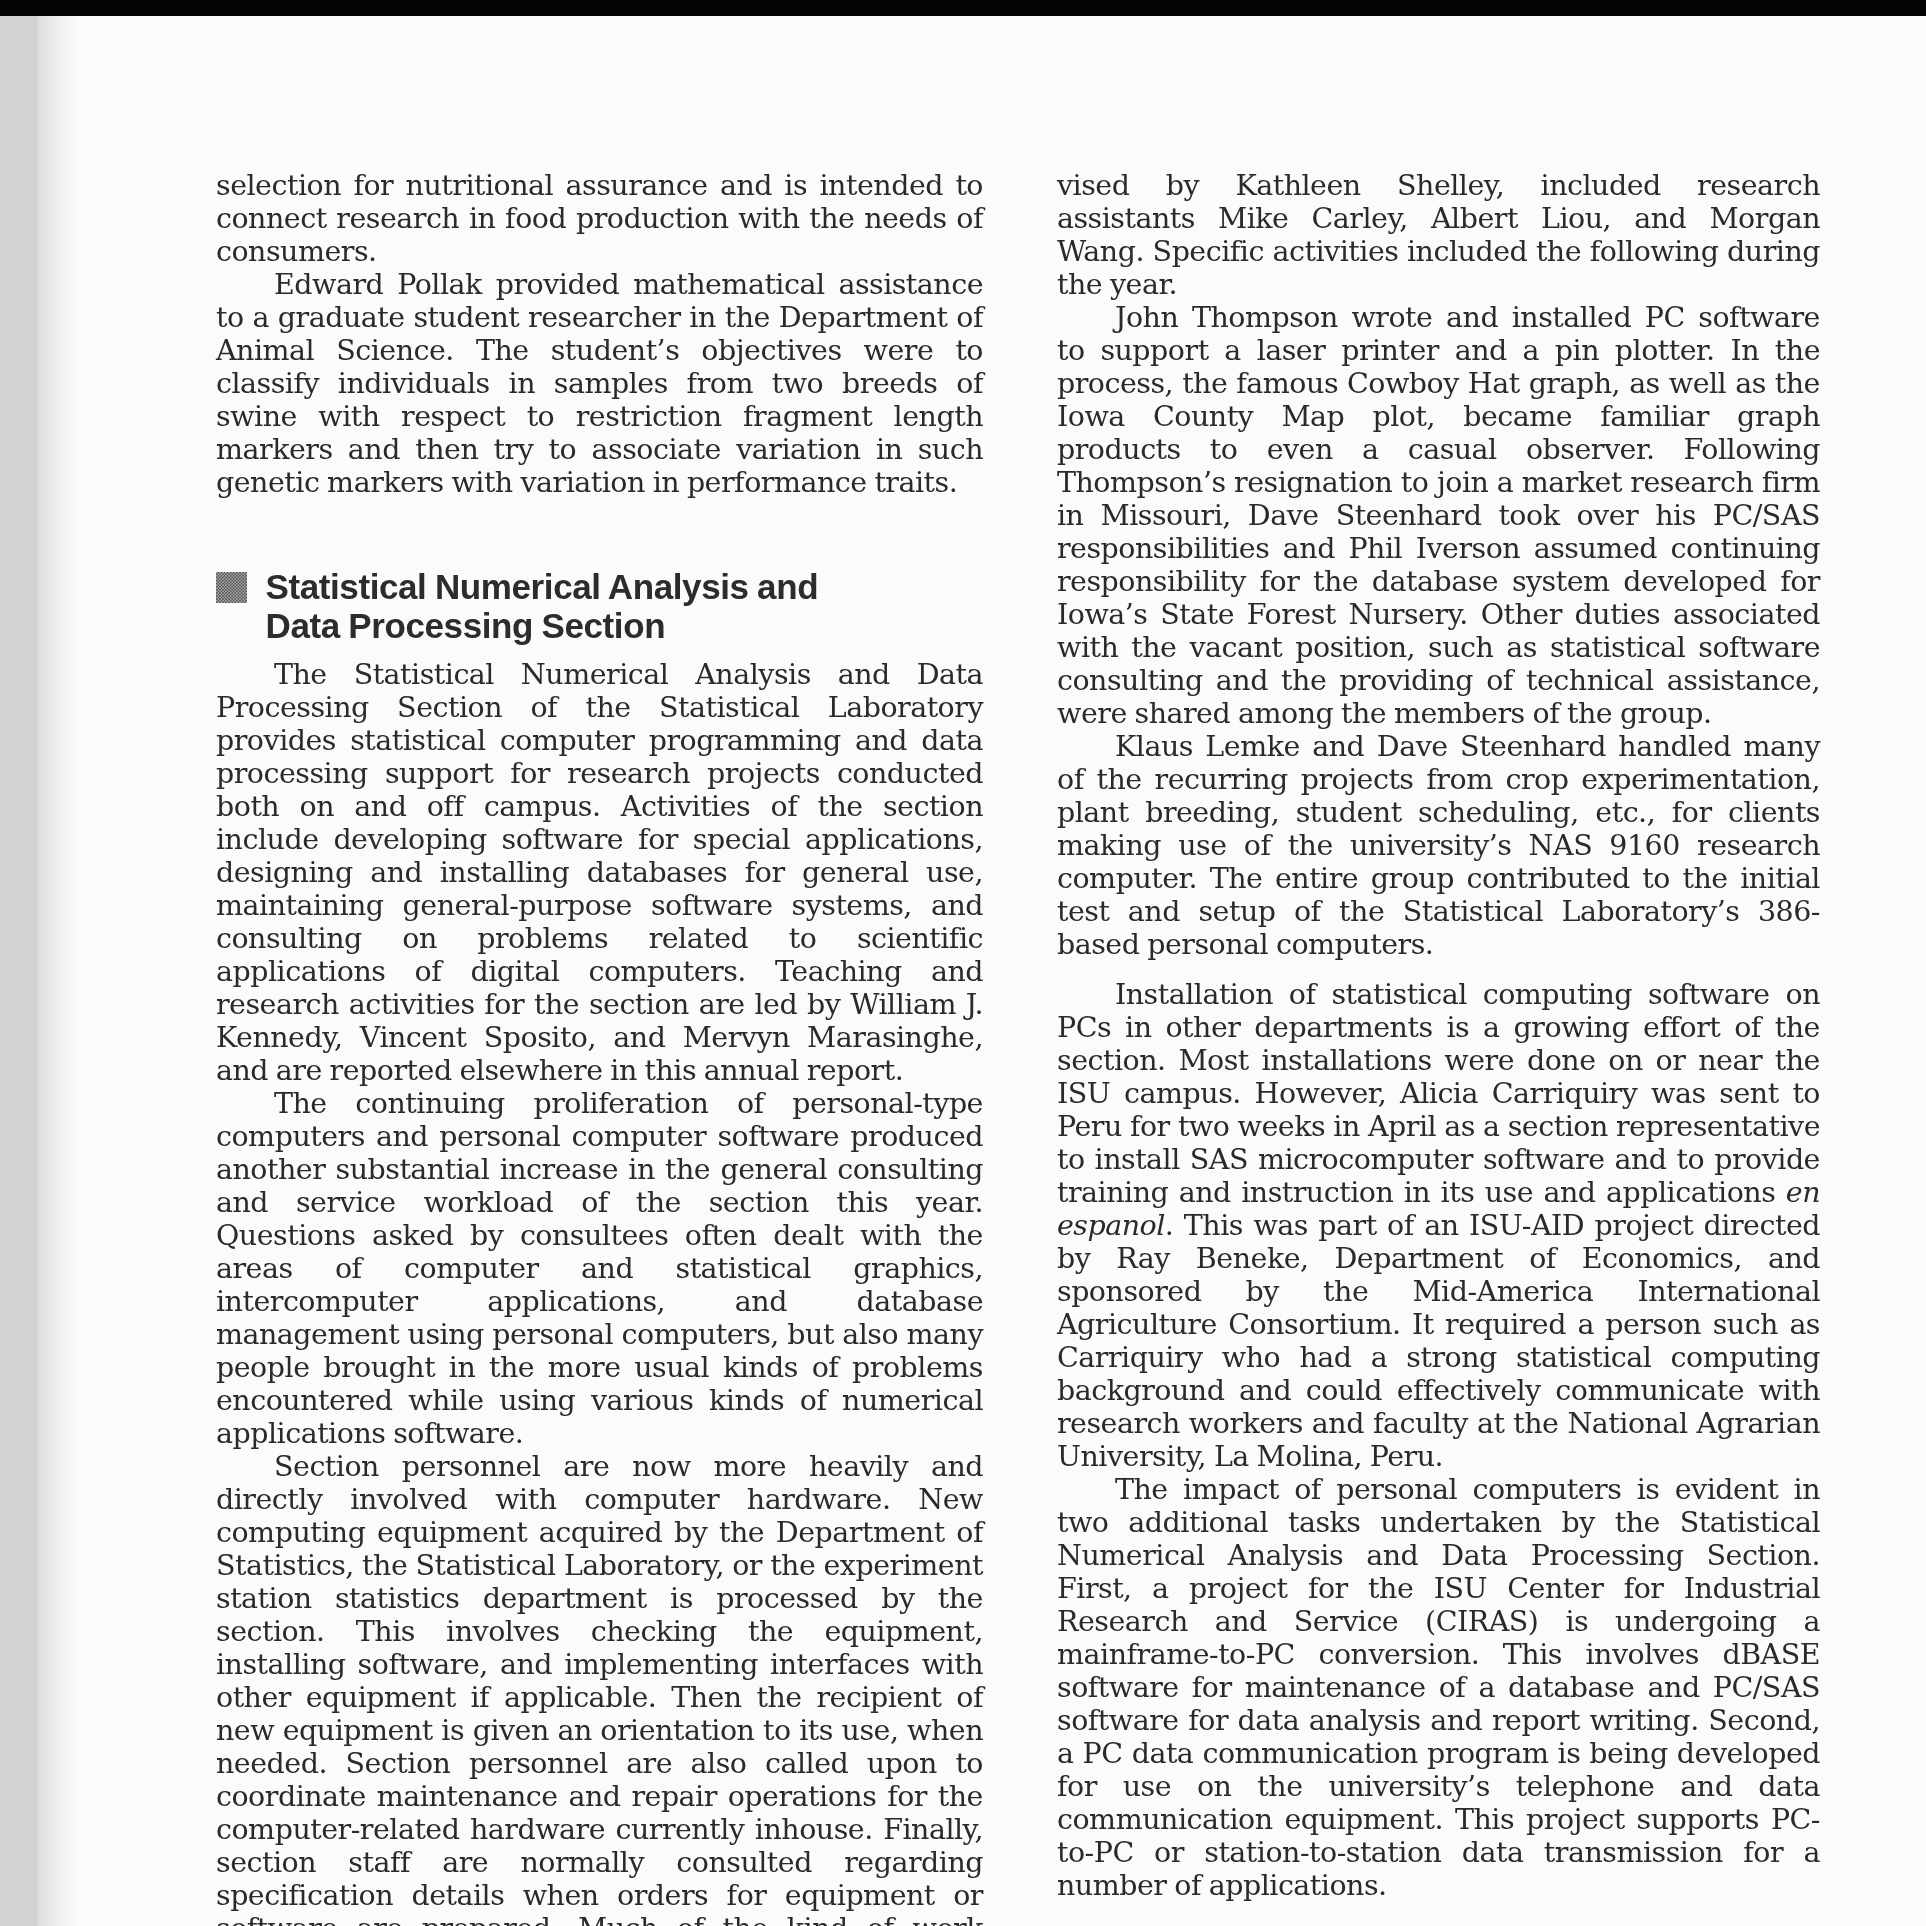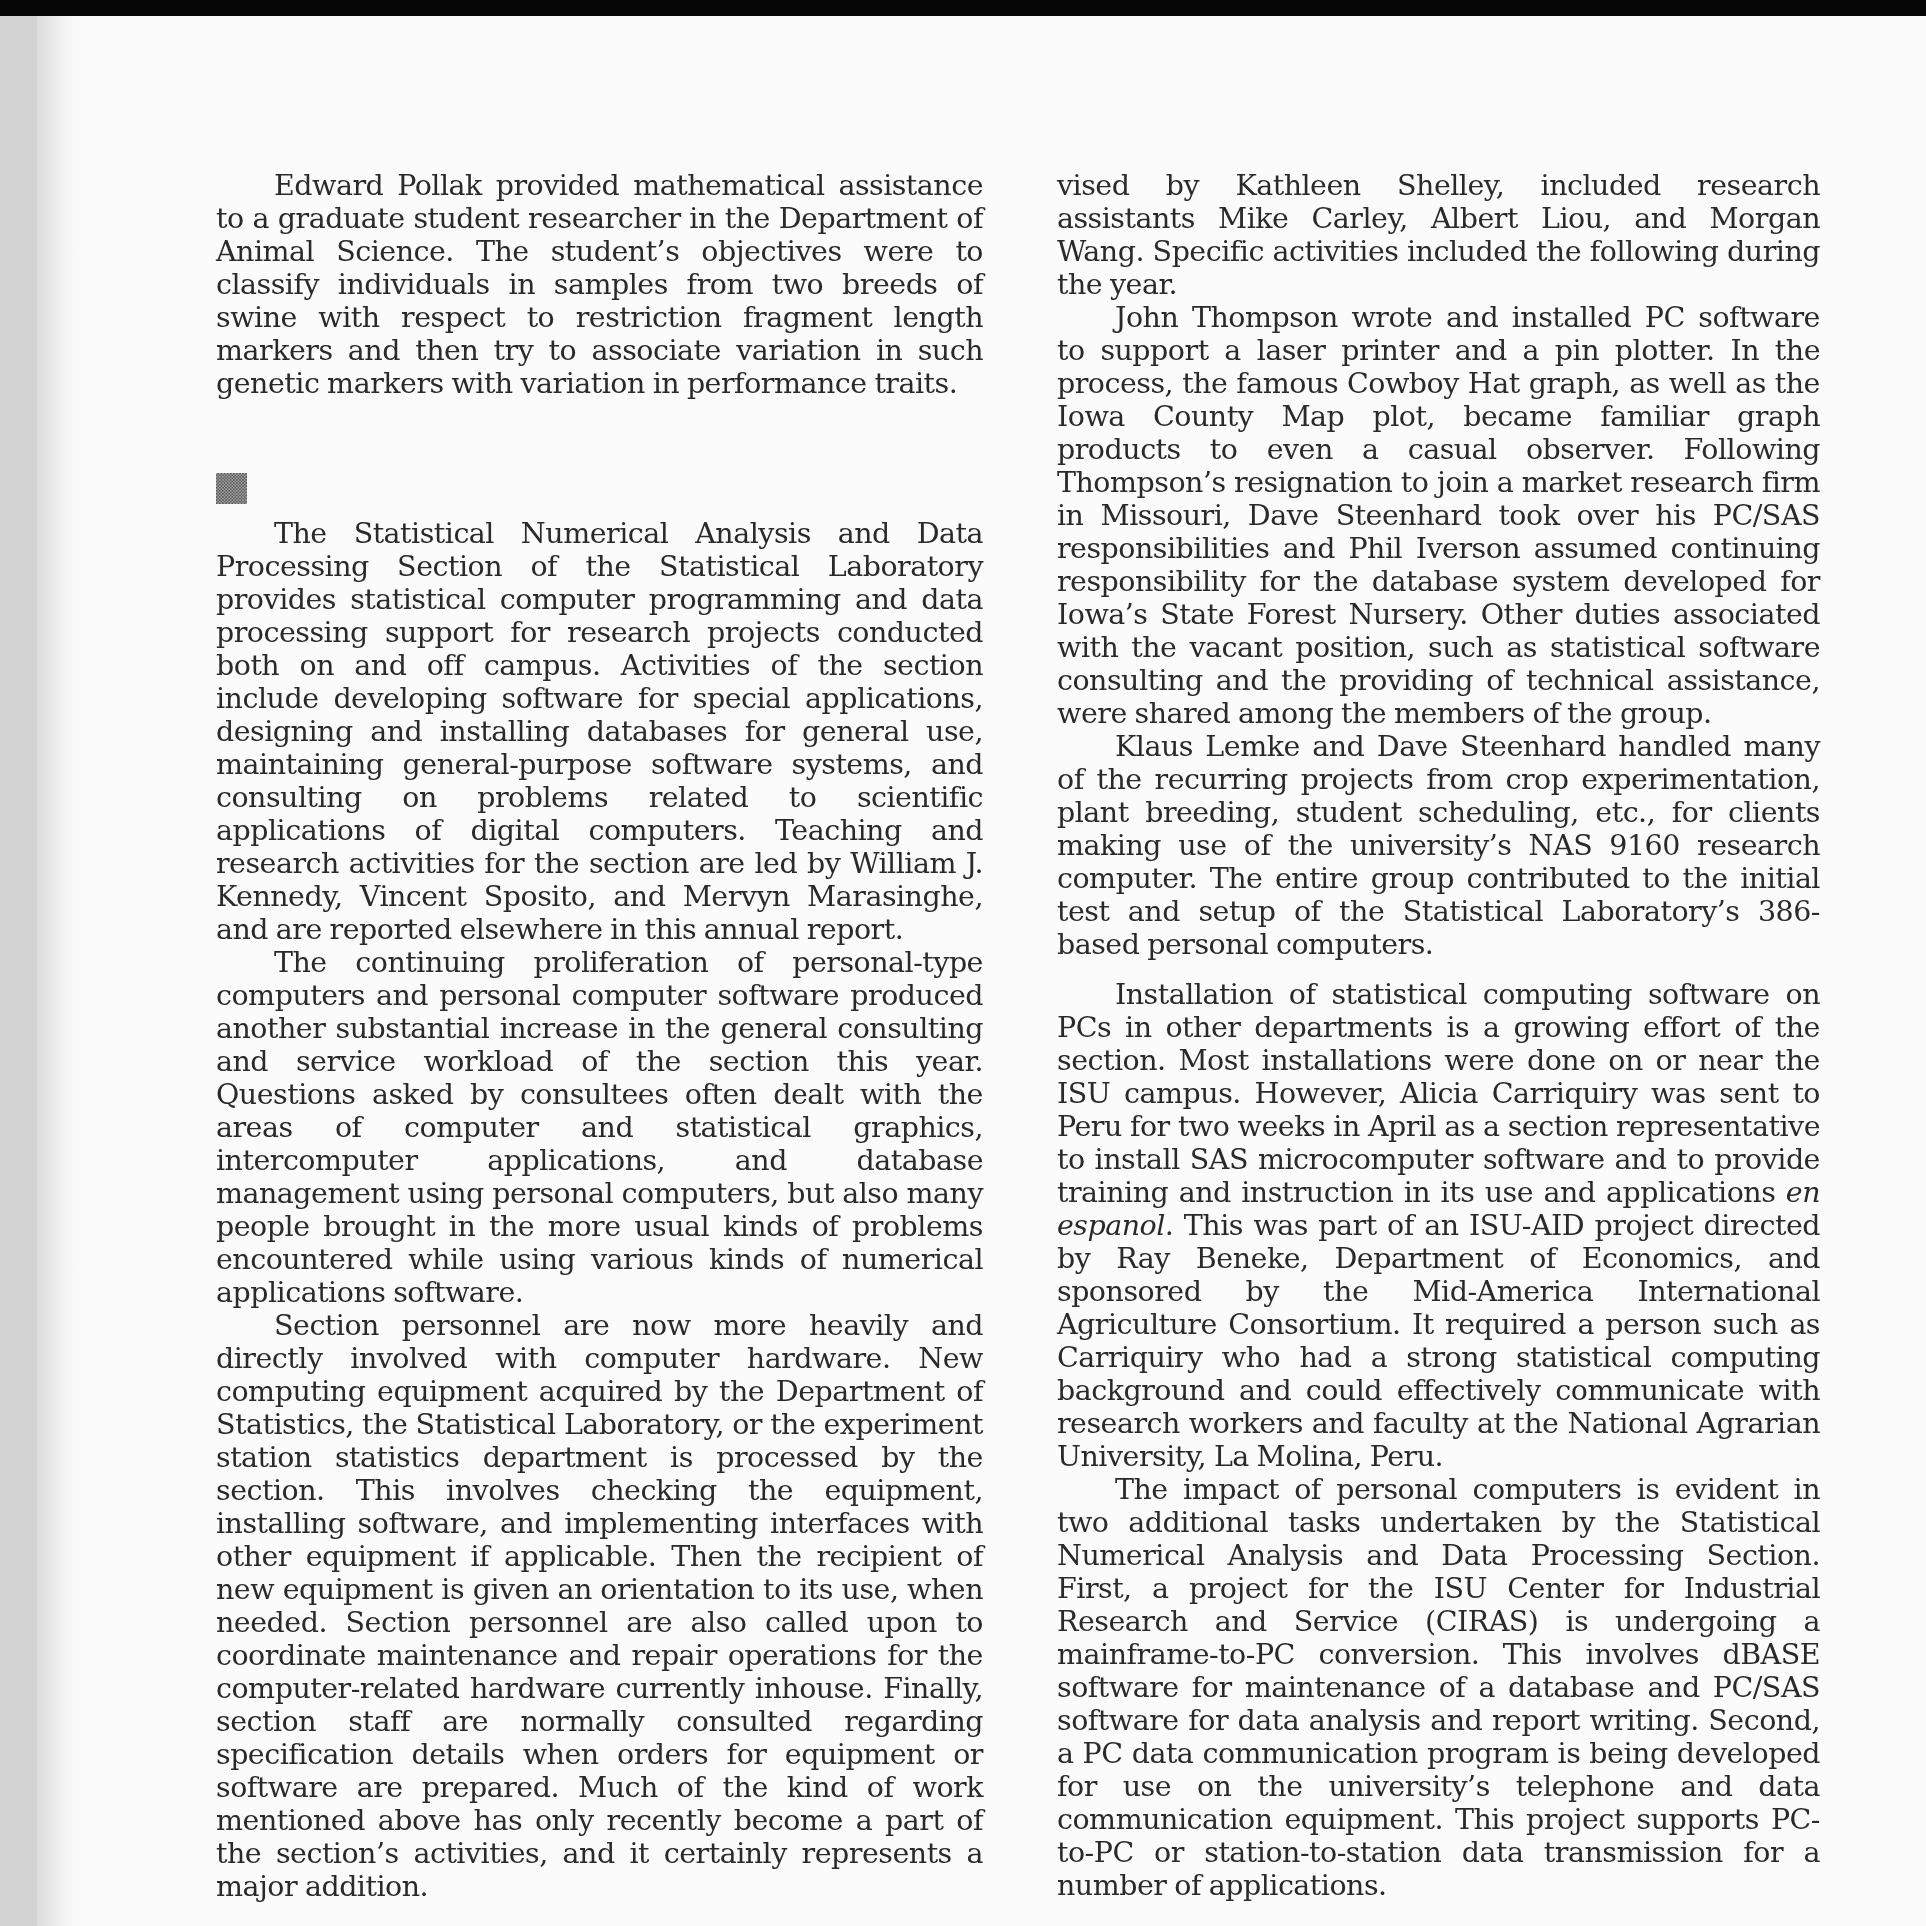--- a/index.html
+++ b/index.html
@@ -33,24 +33,29 @@
   em { font-style: italic; }
 </style>
 </head>
 <body>
 
 <div class="top-bar"></div>
 <div class="binding"></div>
 <div class="binding-shadow"></div>
 
 <div class="col col-left">
+  <p>selection for nutritional assurance and is intended to connect research in food production with the needs of consumers.</p>
   <p class="indent">Edward Pollak provided mathematical assistance to a graduate student researcher in the Department of Animal Science. The student’s objectives were to classify individuals in samples from two breeds of swine with respect to restriction fragment length markers and then try to associate variation in such genetic markers with variation in performance traits.</p>
 
   <div class="heading">
     <span class="heading-square"></span>
+    <span class="heading-text">
+      <span>Statistical Numerical Analysis and</span><br>
+      <span>Data Processing Section</span>
+    </span>
   </div>
 
   <p class="indent">The Statistical Numerical Analysis and Data Processing Section of the Statistical Laboratory provides statistical computer programming and data processing support for research projects conducted both on and off campus. Activities of the section include developing software for special applications, designing and installing databases for general use, maintaining general-purpose software systems, and consulting on problems related to scientific applications of digital computers. Teaching and research activities for the section are led by William J. Kennedy, Vincent Sposito, and Mervyn Marasinghe, and are reported elsewhere in this annual report.</p>
   <p class="indent">The continuing proliferation of personal-type computers and personal computer software produced another substantial increase in the general consulting and service workload of the section this year. Questions asked by consultees often dealt with the areas of computer and statistical graphics, intercomputer applications, and database management using personal computers, but also many people brought in the more usual kinds of problems encountered while using various kinds of numerical applications software.</p>
   <p class="indent">Section personnel are now more heavily and directly involved with computer hardware. New computing equipment acquired by the Department of Statistics, the Statistical Laboratory, or the experiment station statistics department is processed by the section. This involves checking the equipment, installing software, and implementing interfaces with other equipment if applicable. Then the recipient of new equipment is given an orientation to its use, when needed. Section personnel are also called upon to coordinate maintenance and repair operations for the computer-related hardware currently inhouse. Finally, section staff are normally consulted regarding specification details when orders for equipment or software are prepared. Much of the kind of work mentioned above has only recently become a part of the section’s activities, and it certainly represents a major addition.</p>
 
 </div>
 
 <div class="col col-right">
   <p>vised by Kathleen Shelley, included research assistants Mike Carley, Albert Liou, and Morgan Wang. Specific activities included the following during the year.</p>

